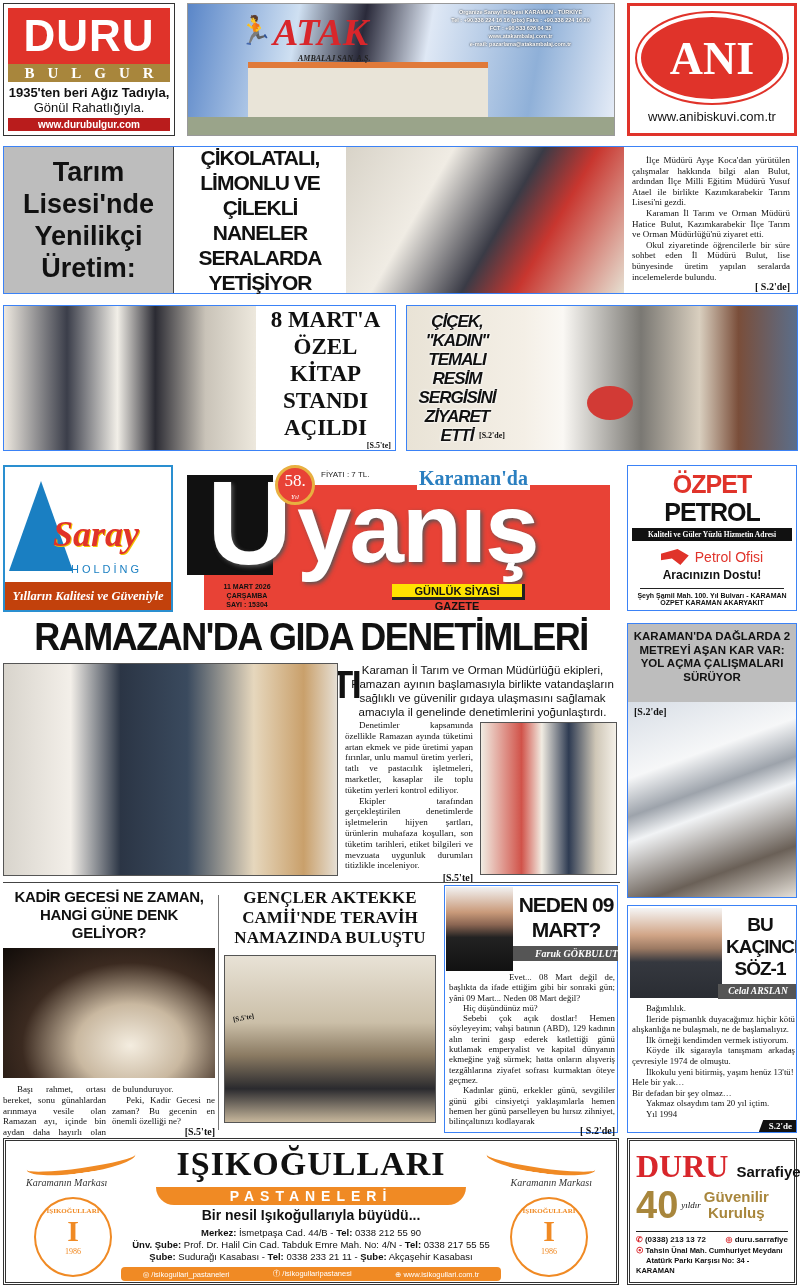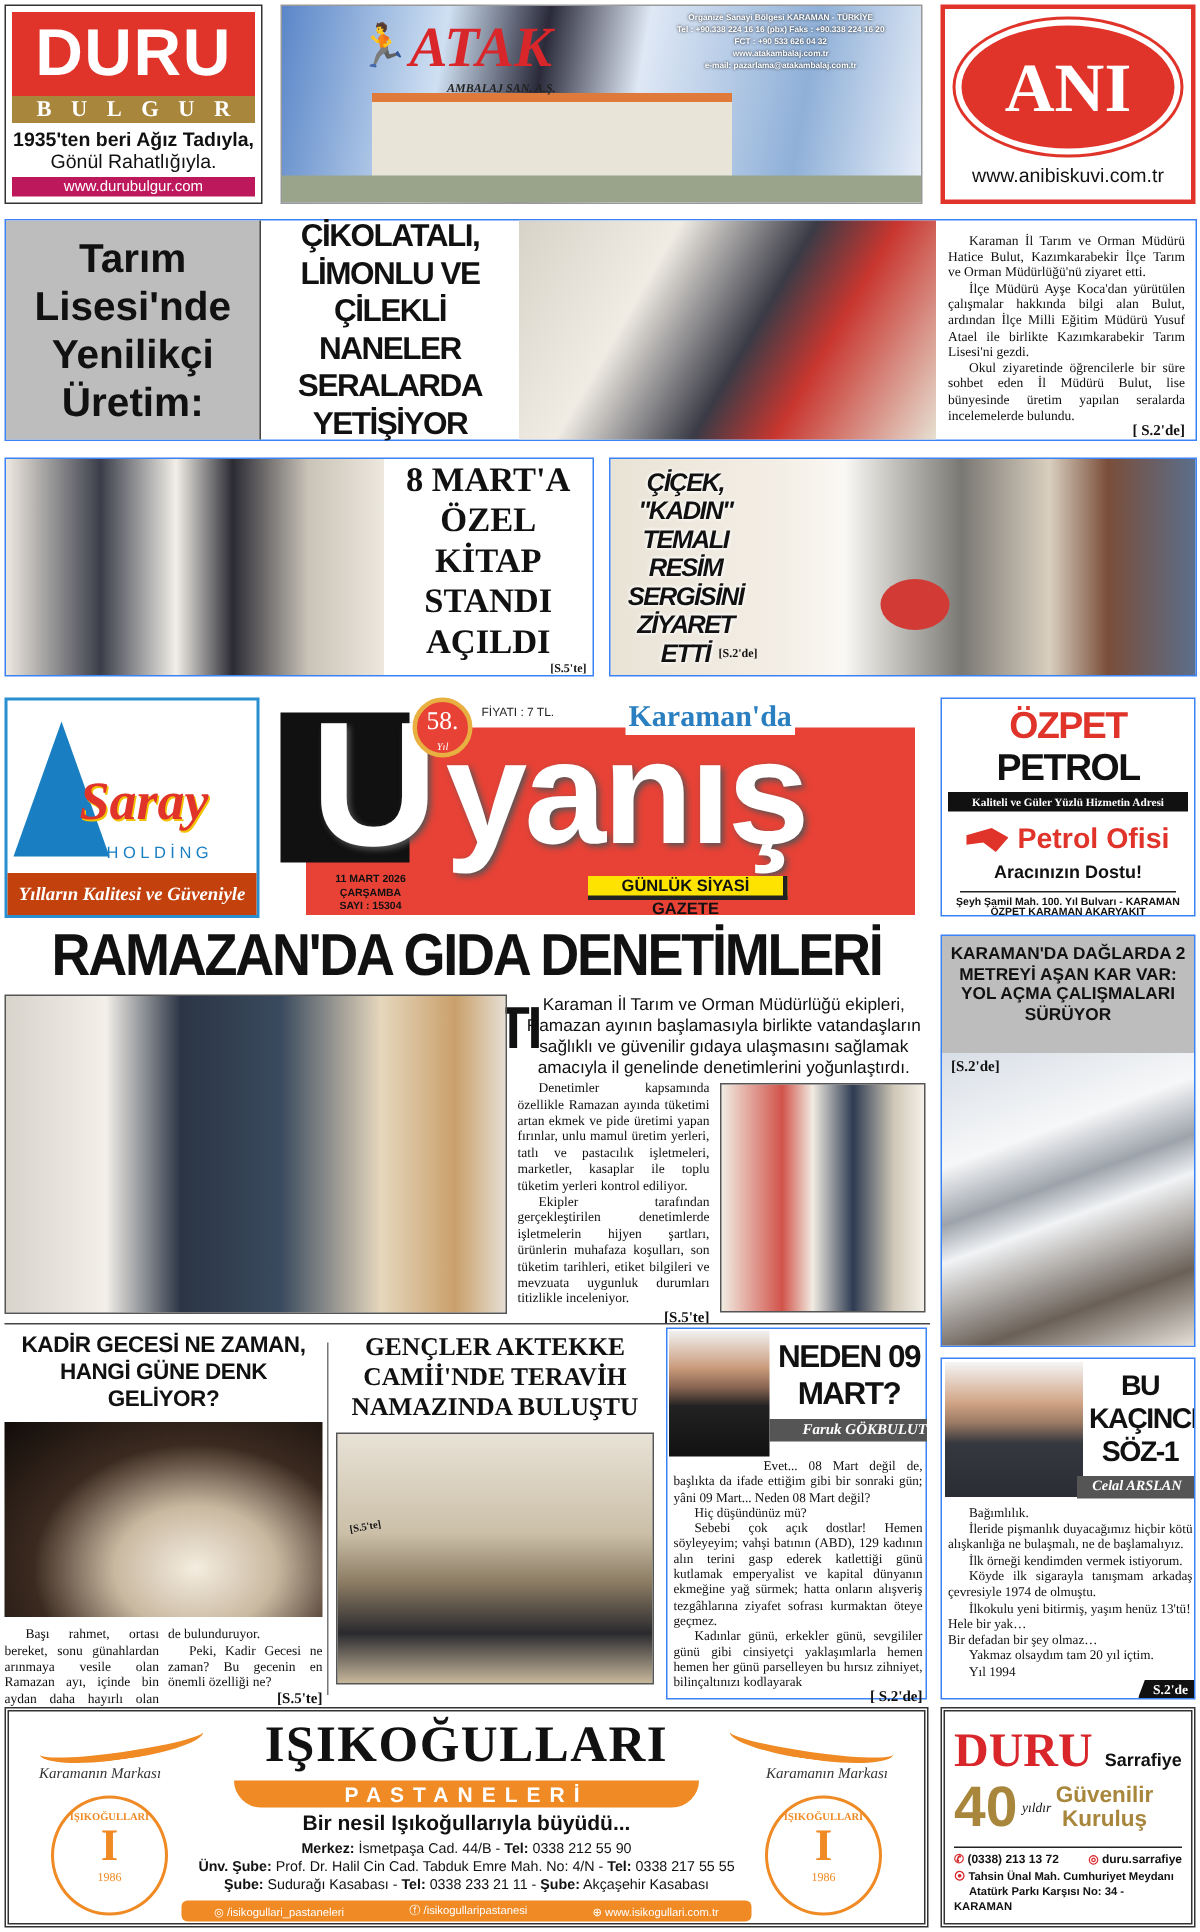--- a/index.html
+++ b/index.html
@@ -19,21 +19,21 @@
 
 <div class="abs box" style="left:3px;top:3px;width:172px;height:133px;border-width:1px;border-color:#333;padding:4px">
   <div style="background:#e0332a;height:56px;display:flex;align-items:center;justify-content:center">
     <span class="sans" style="color:#fff;font-size:44px;font-weight:700;letter-spacing:1px">DURU</span>
   </div>
   <div style="background:#a8863c;height:18px;display:flex;align-items:center;justify-content:center">
     <span style="color:#fff;font-size:15px;font-weight:700;letter-spacing:13px;padding-left:13px">BULGUR</span>
   </div>
   <div class="sans center" style="font-size:13px;font-weight:700;margin-top:3px">1935'ten beri Ağız Tadıyla,</div>
   <div class="sans center" style="font-size:13px">Gönül Rahatlığıyla.</div>
-  <div class="sans center" style="background:#be185d;color:#fff;font-size:10px;font-weight:400;margin-top:3px;padding:1px 3px">www.durubulgur.com</div>
+  <div class="sans center" style="background:#b91c1c;color:#fff;font-size:10px;font-weight:700;margin-top:3px;padding:1px 3px">www.durubulgur.com</div>
 </div>
 
 <div class="abs" style="left:187px;top:3px;width:428px;height:133px;border:1px solid #999;background:linear-gradient(100deg,#5a86c8 0%,#cfe0f2 25%,#2a2a3a 40%,#dfe8f5 55%,#8fb0d8 80%,#e8eef8 100%);overflow:hidden">
   <div style="position:absolute;left:60px;top:58px;width:240px;height:56px;background:#e9e4d8;border-top:6px solid #e07a3a"></div>
   <div style="position:absolute;left:0;bottom:0;width:100%;height:18px;background:#9aa48a"></div>
   <div style="position:absolute;left:50px;top:10px;font-size:28px;color:#1f3a8a">🏃</div>
   <div style="position:absolute;left:85px;top:6px;font-size:38px;font-weight:700;font-style:italic;color:#d8262b;font-family:'Liberation Serif',serif">ATAK</div>
   <div style="position:absolute;left:110px;top:50px;font-size:8px;font-style:italic;color:#222;font-weight:700">AMBALAJ SAN. A.Ş.</div>
   <div class="sans" style="position:absolute;left:240px;top:4px;width:185px;text-align:center;color:#fff;font-size:5.5px;font-weight:700;line-height:8px;text-shadow:0 0 2px #000">
     <div>Organize Sanayi Bölgesi KARAMAN - TÜRKİYE</div>
@@ -53,22 +53,22 @@
 
 <div class="abs box" style="left:3px;top:146px;width:795px;height:148px;border-width:1px;display:flex">
   <div style="width:170px;background:#bdbdbd;display:flex;align-items:center;justify-content:center;padding:4px;border-right:1px solid #444">
     <span class="sans center" style="font-size:27px;font-weight:700;line-height:32px">Tarım Lisesi'nde Yenilikçi Üretim:</span>
   </div>
   <div style="width:172px;display:flex;align-items:center;justify-content:center;padding:4px">
     <span class="cond center" style="font-size:21px;line-height:25px">ÇİKOLATALI, LİMONLU VE ÇİLEKLİ NANELER SERALARDA YETİŞİYOR</span>
   </div>
   <div class="photo" style="width:278px;background:linear-gradient(120deg,#d8d3c8,#f0ece4 30%,#3a3b46 55%,#c8362f 70%,#e6e0d2)"></div>
   <div class="body-text" style="width:172px;padding:8px 6px 4px 8px;font-size:9px;line-height:10.6px">
+    <p>İlçe Müdürü Ayşe Koca'dan yürütülen çalışmalar hakkında bilgi alan Bulut, ardından İlçe Milli Eğitim Müdürü Yusuf Atael ile birlikte Kazımkarabekir Tarım Lisesi'ni gezdi.</p>
     <p>Karaman İl Tarım ve Orman Müdürü Hatice Bulut, Kazımkarabekir İlçe Tarım ve Orman Müdürlüğü'nü ziyaret etti.</p>
-    <p>İlçe Müdürü Ayşe Koca'dan yürütülen çalışmalar hakkında bilgi alan Bulut, ardından İlçe Milli Eğitim Müdürü Yusuf Atael ile birlikte Kazımkarabekir Tarım Lisesi'ni gezdi.</p>
     <p>Okul ziyaretinde öğrencilerle bir süre sohbet eden İl Müdürü Bulut, lise bünyesinde üretim yapılan seralarda incelemelerde bulundu.</p>
     <div style="text-align:right"><span class="ref">[ S.2'de]</span></div>
   </div>
 </div>
 
 <div class="abs box" style="left:3px;top:305px;width:393px;height:146px;border-width:1px;display:flex">
   <div class="photo" style="width:252px;background:linear-gradient(90deg,#eee9e0,#3b3e4a 25%,#f2efe8 45%,#2b2b33 60%,#c9c3b8 80%,#ede8dd)"></div>
   <div style="flex:1;display:flex;flex-direction:column;justify-content:center;align-items:center;padding:4px">
     <span class="center" style="font-size:23px;font-weight:700;line-height:27px;font-family:'Liberation Serif',serif">8 MART'A ÖZEL KİTAP STANDI AÇILDI</span>
     <span class="ref" style="align-self:flex-end;font-size:8px">[S.5'te]</span>
@@ -107,21 +107,21 @@
 </div>
 
 <div class="abs box" style="left:627px;top:465px;width:170px;height:146px;border-width:1px;padding:4px">
   <div class="cond center" style="font-size:25px;line-height:28px">
     <span style="color:#e0332a">ÖZPET</span>
     <span>PETROL</span>
   </div>
   <div class="center" style="background:#111;color:#fff;font-size:7.5px;font-weight:700;padding:2px 0;margin-top:2px">Kaliteli ve Güler Yüzlü Hizmetin Adresi</div>
   <div style="display:flex;align-items:center;justify-content:center;margin-top:8px">
     <span style="display:inline-block;width:28px;height:16px;background:#e0332a;clip-path:polygon(0 30%,60% 0,100% 40%,70% 100%,40% 60%,0 70%)"></span>
-    <span class="sans" style="color:#e0332a;font-size:19px;font-weight:700;margin-left:6px">Petrol Ofisi</span>
+    <span class="sans" style="color:#e0332a;font-size:14px;font-weight:400;margin-left:6px">Petrol Ofisi</span>
   </div>
   <div class="sans center" style="font-size:12px;font-weight:700;margin-top:3px">Aracınızın Dostu!</div>
   <div style="border-top:1px solid #222;margin:6px 8px 3px"></div>
   <div class="sans center" style="font-size:7px;font-weight:700">Şeyh Şamil Mah. 100. Yıl Bulvarı - KARAMAN</div>
   <div class="sans center" style="font-size:7px;font-weight:700">ÖZPET KARAMAN AKARYAKIT</div>
 </div>
 
 <div class="abs" style="left:3px;top:617px;width:616px;font-family:'Liberation Sans',sans-serif;font-weight:700;font-size:36px;letter-spacing:-1.5px;line-height:44px;text-align:center;transform:scaleY(1.1)">RAMAZAN'DA GIDA DENETİMLERİ ARTTI</div>
 
 <div class="abs" style="left:3px;top:663px;width:335px;height:213px;border:1px solid #555;background:linear-gradient(90deg,#d8d4cc 0%,#f3efe9 20%,#2b3545 35%,#3a4a5e 55%,#e6d7bd 75%,#c9a06b 90%,#e6dfd4 100%)"></div>
@@ -228,21 +228,21 @@
   <div class="sans" style="position:absolute;left:115px;top:126px;width:380px;height:14px;background:#f08a24;border-radius:4px;color:#fff;font-size:7.5px;display:flex;justify-content:space-around;align-items:center">
     <span><span>◎</span> <span>/isikogullari_pastaneleri</span></span>
     <span><span>ⓕ</span> <span>/isikogullaripastanesi</span></span>
     <span><span>⊕</span> <span>www.isikogullari.com.tr</span></span>
   </div>
 </div>
 
 <div class="abs" style="left:627px;top:1138px;width:170px;height:147px;border:3px double #333;background:#fff;padding:4px 6px">
   <div style="display:flex;align-items:flex-end;margin-top:4px">
     <span style="font-size:32px;font-weight:700;color:#d8262b;font-family:'Liberation Serif',serif;line-height:34px">DURU</span>
-    <span class="sans" style="font-size:12px;font-weight:700;margin-left:8px;margin-bottom:3px">Sarrafiye</span>
+    <span class="sans" style="font-size:15px;font-weight:700;margin-left:8px;margin-bottom:3px">Sarrafiye</span>
   </div>
   <div style="display:flex;align-items:center;margin-top:2px">
     <span class="sans" style="font-size:38px;font-weight:700;color:#a8863c;line-height:40px">40</span>
     <span style="font-size:9px;font-style:italic;margin:0 3px">yıldır</span>
     <span class="sans center" style="color:#a8863c;font-size:15px;font-weight:700;line-height:16px">
       <span>Güvenilir</span><br>
       <span>Kuruluş</span>
     </span>
   </div>
   <div style="border-top:1px solid #222;margin:6px 0 3px"></div>

